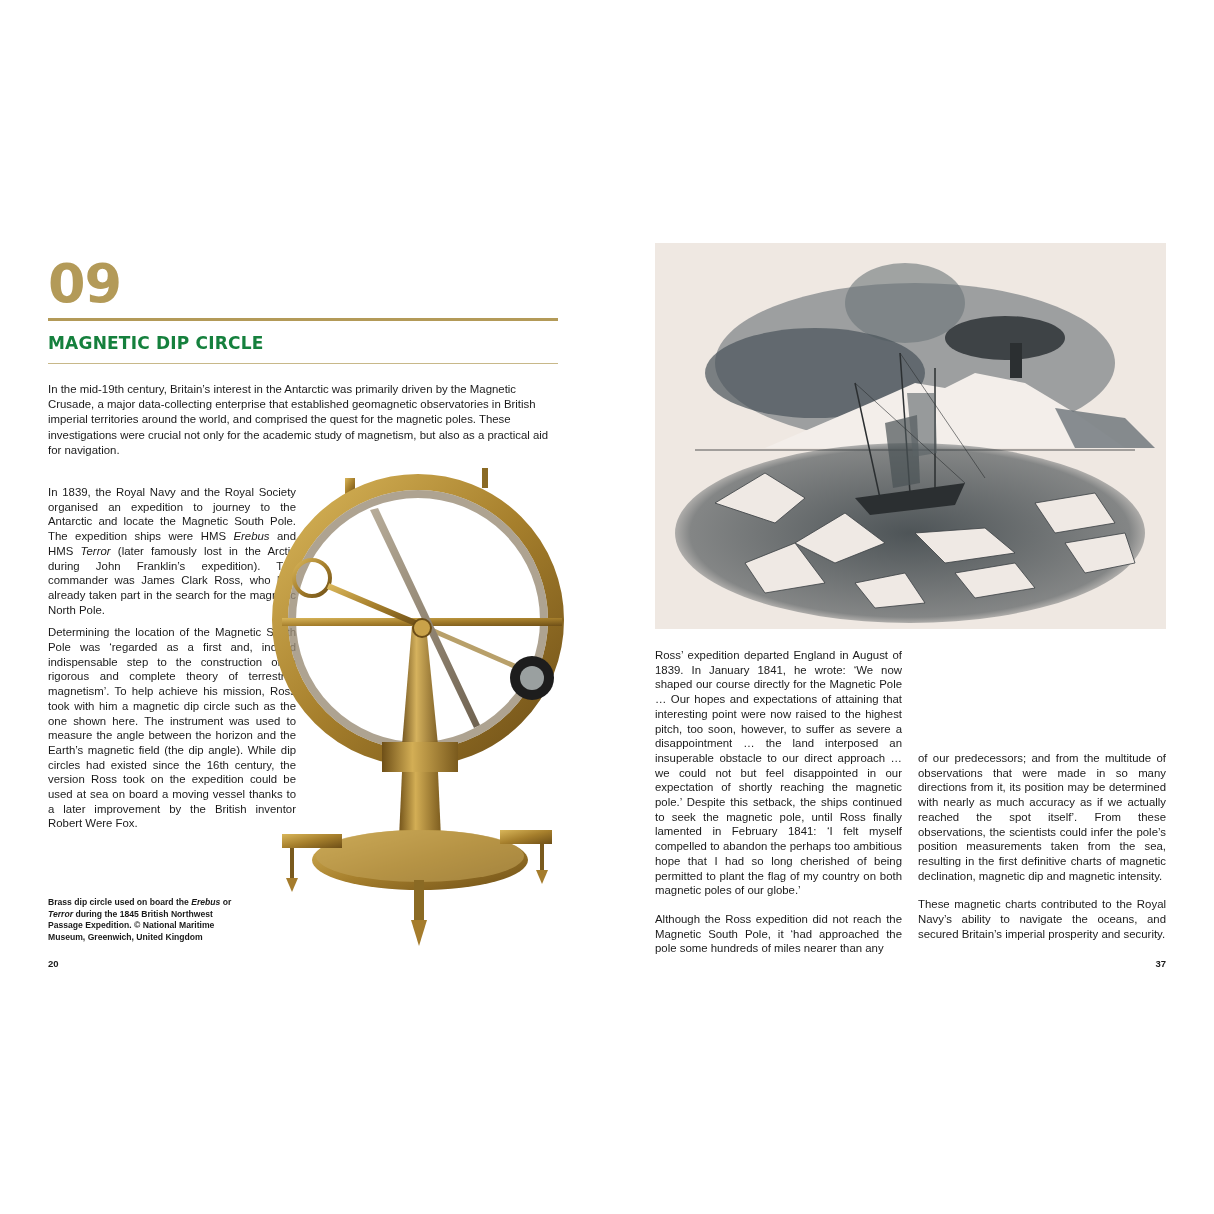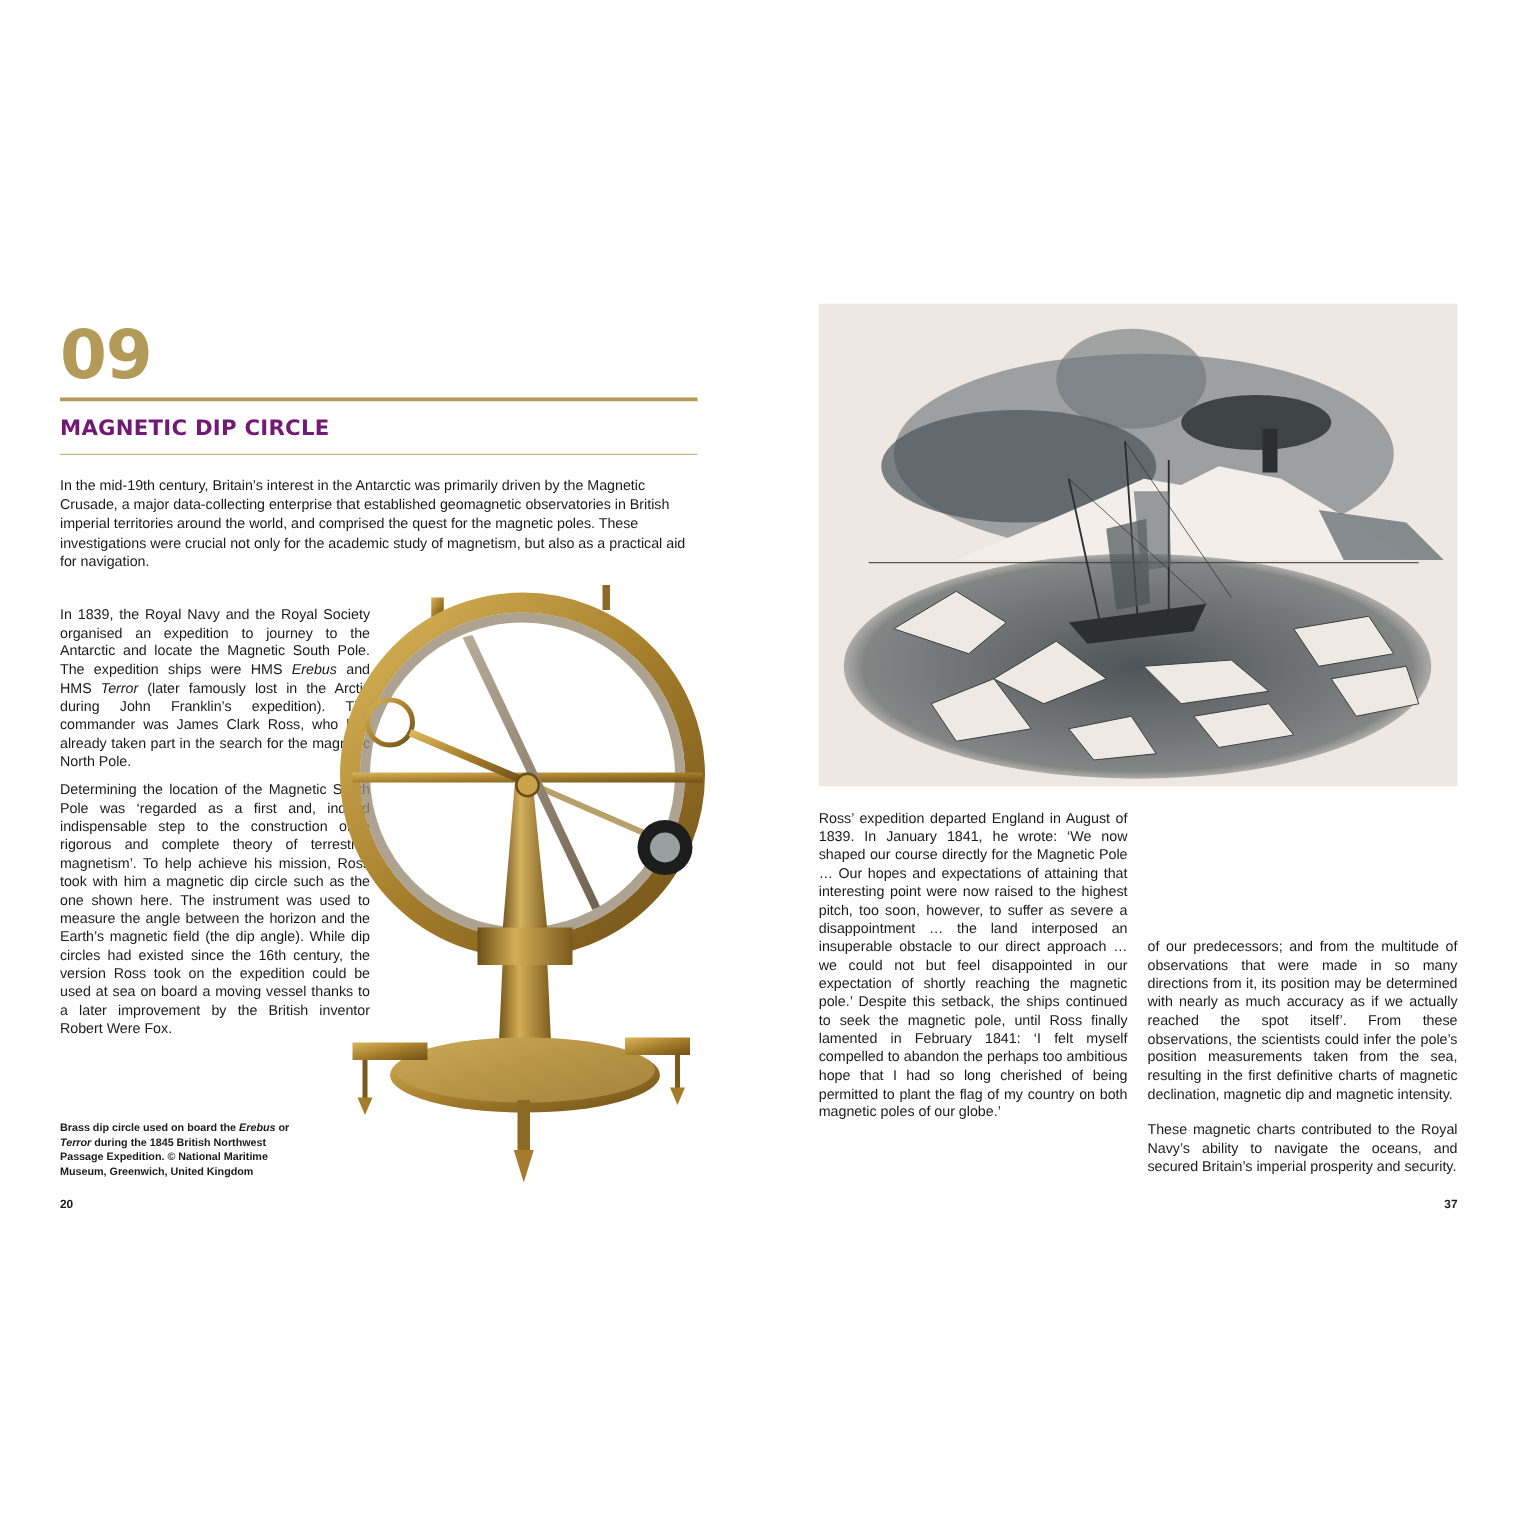--- a/index.html
+++ b/index.html
@@ -12,21 +12,21 @@
 
   .chapter-num {
     position: absolute; left: 48px; top: 254px;
     font-family: "DejaVu Sans", sans-serif; font-weight: bold;
     font-size: 54px; line-height: 60px; color: #b39a58; letter-spacing: -1px;
   }
   .rule-thick { position: absolute; left: 48px; top: 318px; width: 510px; height: 3px; background: #b39a58; }
   .title {
     position: absolute; left: 48px; top: 332px;
     font-family: "DejaVu Sans", sans-serif; font-weight: bold;
-    font-size: 17px; line-height: 22px; color: #701a75; letter-spacing: 0.2px;
+    font-size: 17px; line-height: 22px; color: #15803d; letter-spacing: 0.2px;
   }
   .rule-thin { position: absolute; left: 48px; top: 363px; width: 510px; height: 1px; background: #c8b889; }
 
   .intro {
     position: absolute; left: 48px; top: 382px; width: 510px;
     font-family: "Liberation Sans", sans-serif; font-weight: normal;
     font-size: 11.4px; line-height: 15.2px; color: #1a1a1a;
   }
 
   .body-text {
@@ -181,20 +181,21 @@
       <line x1="280" y1="246" x2="280" y2="125" stroke="#2b2f31" stroke-width="1.5"></line>
       <polygon points="230,180 262,172 265,240 238,245" fill="#4a5256" opacity="0.7"></polygon>
       <polygon points="252,150 280,150 282,210 258,214" fill="#5a6266" opacity="0.6"></polygon>
       <line x1="200" y1="140" x2="310" y2="240" stroke="#2b2f31" stroke-width="0.6"></line>
       <line x1="245" y1="110" x2="330" y2="235" stroke="#2b2f31" stroke-width="0.6"></line>
     </svg>
   </div>
 
   <div class="col-r1 body-text">
     <p>Ross’ expedition departed England in August of 1839. In January 1841, he wrote: ‘We now shaped our course directly for the Magnetic Pole … Our hopes and expectations of attaining that interesting point were now raised to the highest pitch, too soon, however, to suffer as severe a disappointment … the land interposed an insuperable obstacle to our direct approach … we could not but feel disappointed in our expectation of shortly reaching the magnetic pole.’ Despite this setback, the ships continued to seek the magnetic pole, until Ross finally lamented in February 1841: ‘I felt myself compelled to abandon the perhaps too ambitious hope that I had so long cherished of being permitted to plant the flag of my country on both magnetic poles of our globe.’</p>
+    <p>Although the Ross expedition did not reach the Magnetic South Pole, it ‘had approached the pole some hundreds of miles nearer than any</p>
   </div>
 
   <div class="col-r2 body-text">
     <p>of our predecessors; and from the multitude of observations that were made in so many directions from it, its position may be determined with nearly as much accuracy as if we actually reached the spot itself’. From these observations, the scientists could infer the pole’s position measurements taken from the sea, resulting in the first definitive charts of magnetic declination, magnetic dip and magnetic intensity.</p>
     <p>These magnetic charts contributed to the Royal Navy’s ability to navigate the oceans, and secured Britain’s imperial prosperity and security.</p>
   </div>
 
   <div class="folio folio-right">37</div>
 </div>
 

